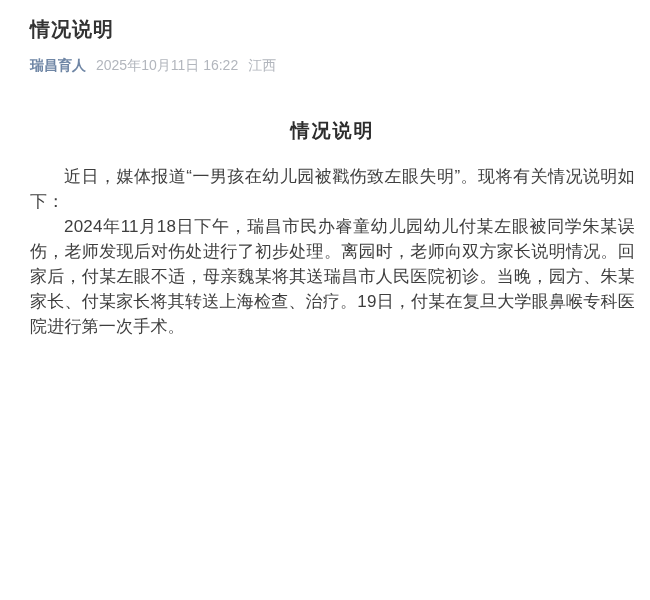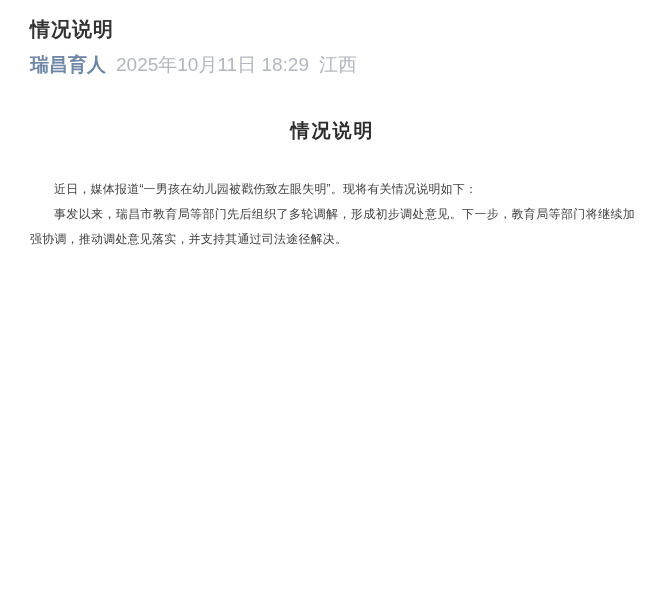--- a/index.html
+++ b/index.html
@@ -26,21 +26,21 @@
   .article-title {
     margin: 0;
     font-size: 20px;
     line-height: 26px;
     font-weight: 700;
     color: var(--title-color);
     letter-spacing: 1px;
   }
   .byline {
     margin-top: 14px;
-    font-size: 19px;
+    font-size: 14px;
     line-height: 18px;
     display: flex;
     align-items: baseline;
     gap: 10px;
   }
   .byline .author {
     color: var(--link-color);
     font-weight: 700;
     text-decoration: none;
     cursor: pointer;
@@ -57,44 +57,44 @@
   .statement-title {
     margin: 45px 0 0 0;
     text-align: center;
     font-size: 19px;
     line-height: 24px;
     font-weight: 700;
     letter-spacing: 2px;
     color: #2d2d2d;
   }
   .statement-body {
-    margin-top: 34px;
-    font-size: 12px;
+    margin-top: 21px;
+    font-size: 17px;
     line-height: 25px;
     color: var(--body-color);
     text-align: justify;
     letter-spacing: 0.2px;
   }
   .statement-body p {
     margin: 0;
     text-indent: 2em;
   }
 </style>
 </head>
 <body>
 
 <div class="article-header">
   <h1 class="article-title">情况说明</h1>
   <div class="byline">
     <span class="author">瑞昌育人</span>
-    <span class="timestamp">2025年10月11日 18:29</span>
+    <span class="timestamp">2025年10月11日 16:22</span>
     <span class="location">江西</span>
   </div>
 </div>
 
 <div class="statement-image">
   <h2 class="statement-title">情况说明</h2>
   <div class="statement-body">
       <p>近日，媒体报道“一男孩在幼儿园被戳伤致左眼失明”。现将有关情况说明如下：</p>
-      <p>事发以来，瑞昌市教育局等部门先后组织了多轮调解，形成初步调处意见。下一步，教育局等部门将继续加强协调，推动调处意见落实，并支持其通过司法途径解决。</p>
+      <p>2024年11月18日下午，瑞昌市民办睿童幼儿园幼儿付某左眼被同学朱某误伤，老师发现后对伤处进行了初步处理。离园时，老师向双方家长说明情况。回家后，付某左眼不适，母亲魏某将其送瑞昌市人民医院初诊。当晚，园方、朱某家长、付某家长将其转送上海检查、治疗。19日，付某在复旦大学眼鼻喉专科医院进行第一次手术。</p>
     </div>
 
 </div>
 
 </body></html>

